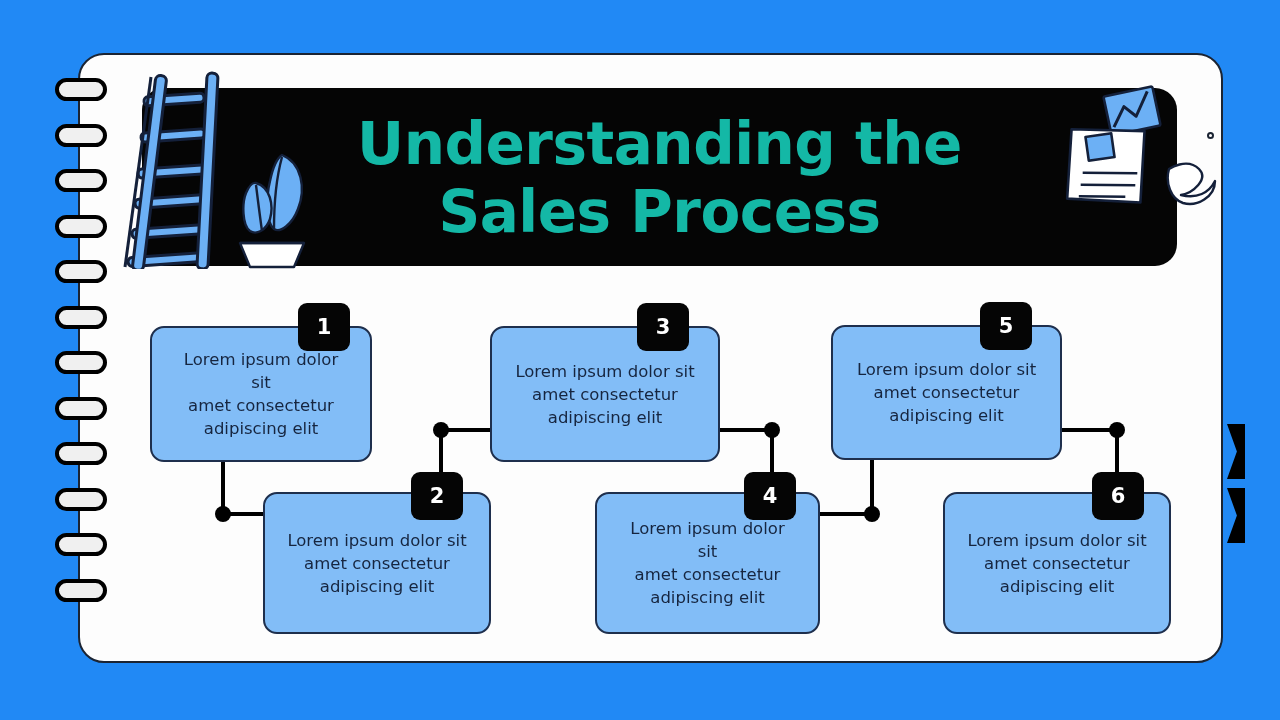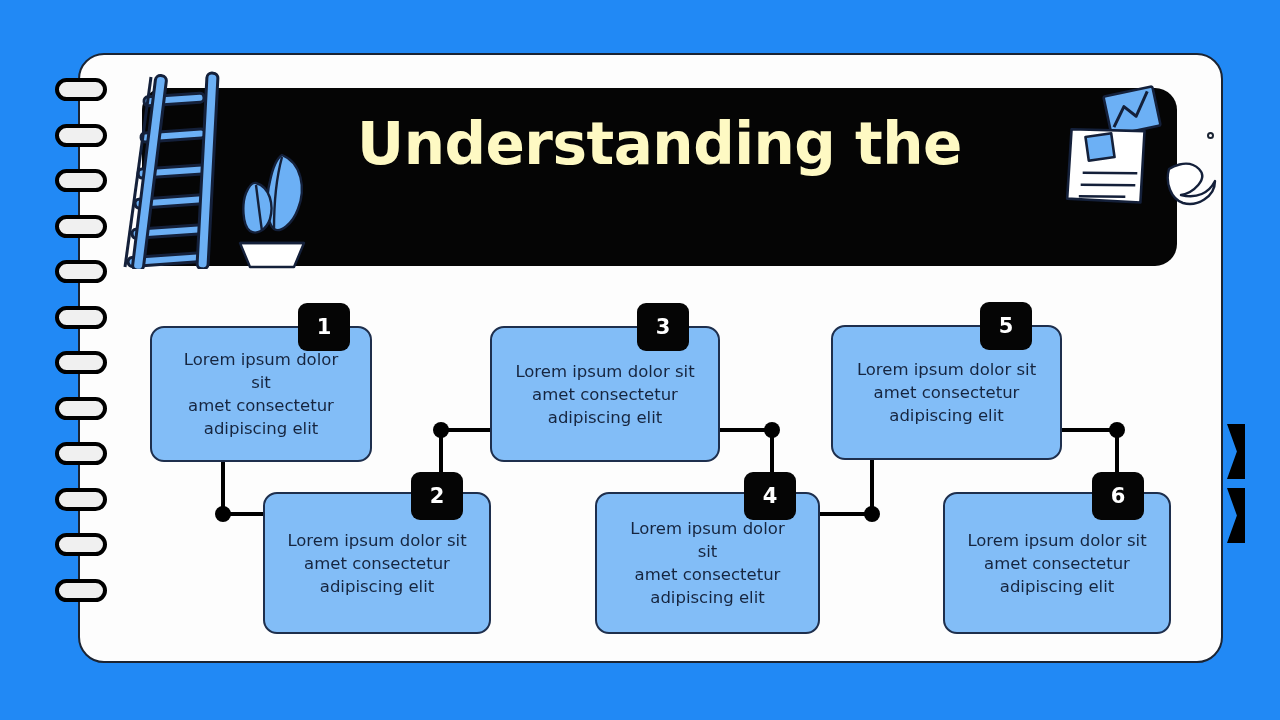--- a/index.html
+++ b/index.html
@@ -49,21 +49,21 @@
     left: 62px; top: 33px;
     width: 1035px; height: 178px;
     background: #050505;
     border-radius: 22px;
     z-index: 2;
   }
   .title {
     position: absolute;
     left: 0; right: 0; top: 22px;
     text-align: center;
-    color: #fef9c3;
+    color: #14b8a6;
     font-family: "DejaVu Sans", sans-serif;
     font-weight: 700;
     font-size: 58px;
     line-height: 68px;
     letter-spacing: -0.5px;
   }
 
   
   .deco { position: absolute; z-index: 4; pointer-events: none; }
   .deco-ladder { left: 42px; top: 14px; }
@@ -122,20 +122,21 @@
 <body>
 
 <div class="ribbon r1"></div>
 <div class="ribbon r2"></div>
 
 <div class="page">
 
   <div class="header-bar">
     <div class="title">
       <div>Understanding the</div>
+      <div>Sales Process</div>
     </div>
   </div>
 
   <svg class="deco deco-ladder" width="110" height="200" viewBox="0 0 110 200">
     <g stroke="#14203a" stroke-width="3" stroke-linejoin="round">
       <rect x="22" y="26" width="60" height="9" rx="4" fill="#6cb0f5" transform="rotate(-4 52 30)"></rect>
       <rect x="19" y="62" width="64" height="9" rx="4" fill="#6cb0f5" transform="rotate(-4 51 66)"></rect>
       <rect x="16" y="98" width="68" height="9" rx="4" fill="#6cb0f5" transform="rotate(-4 50 102)"></rect>
       <rect x="13" y="128" width="71" height="9" rx="4" fill="#6cb0f5" transform="rotate(-4 48 132)"></rect>
       <rect x="10" y="158" width="74" height="9" rx="4" fill="#6cb0f5" transform="rotate(-4 47 162)"></rect>

